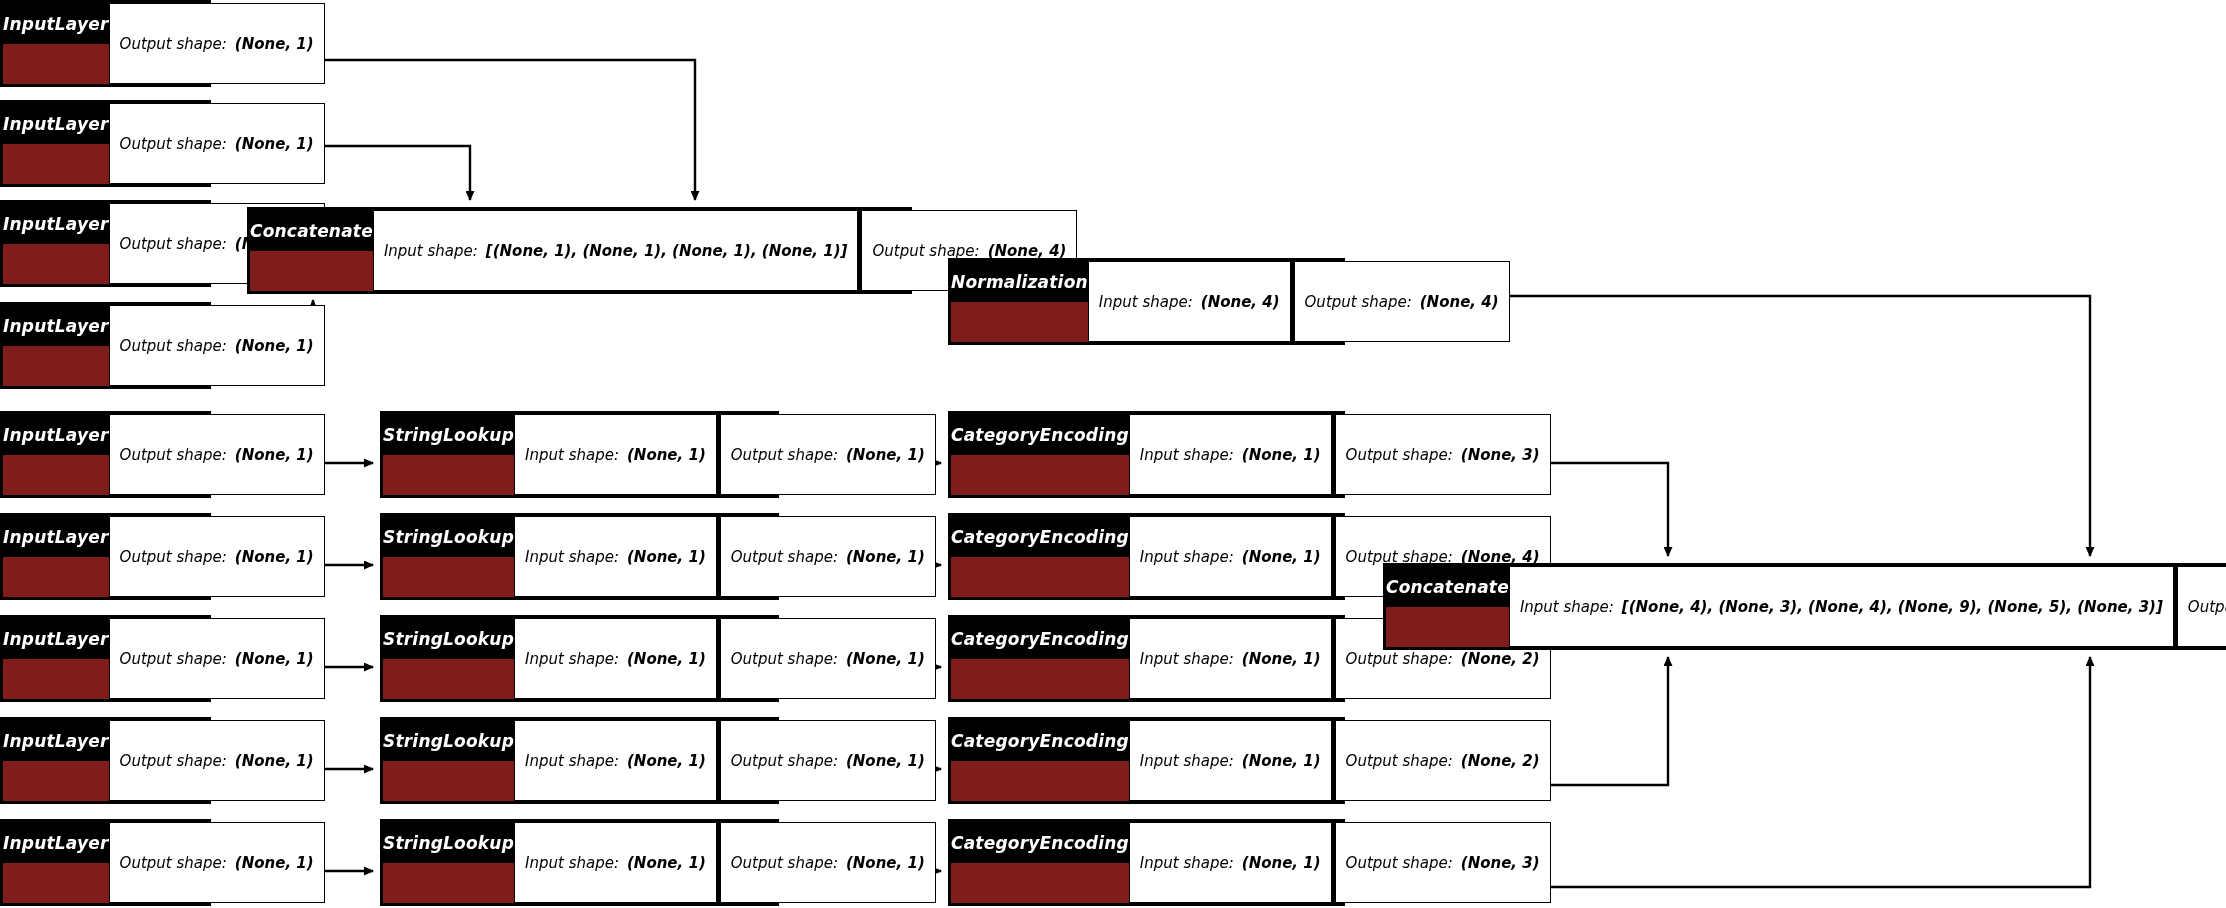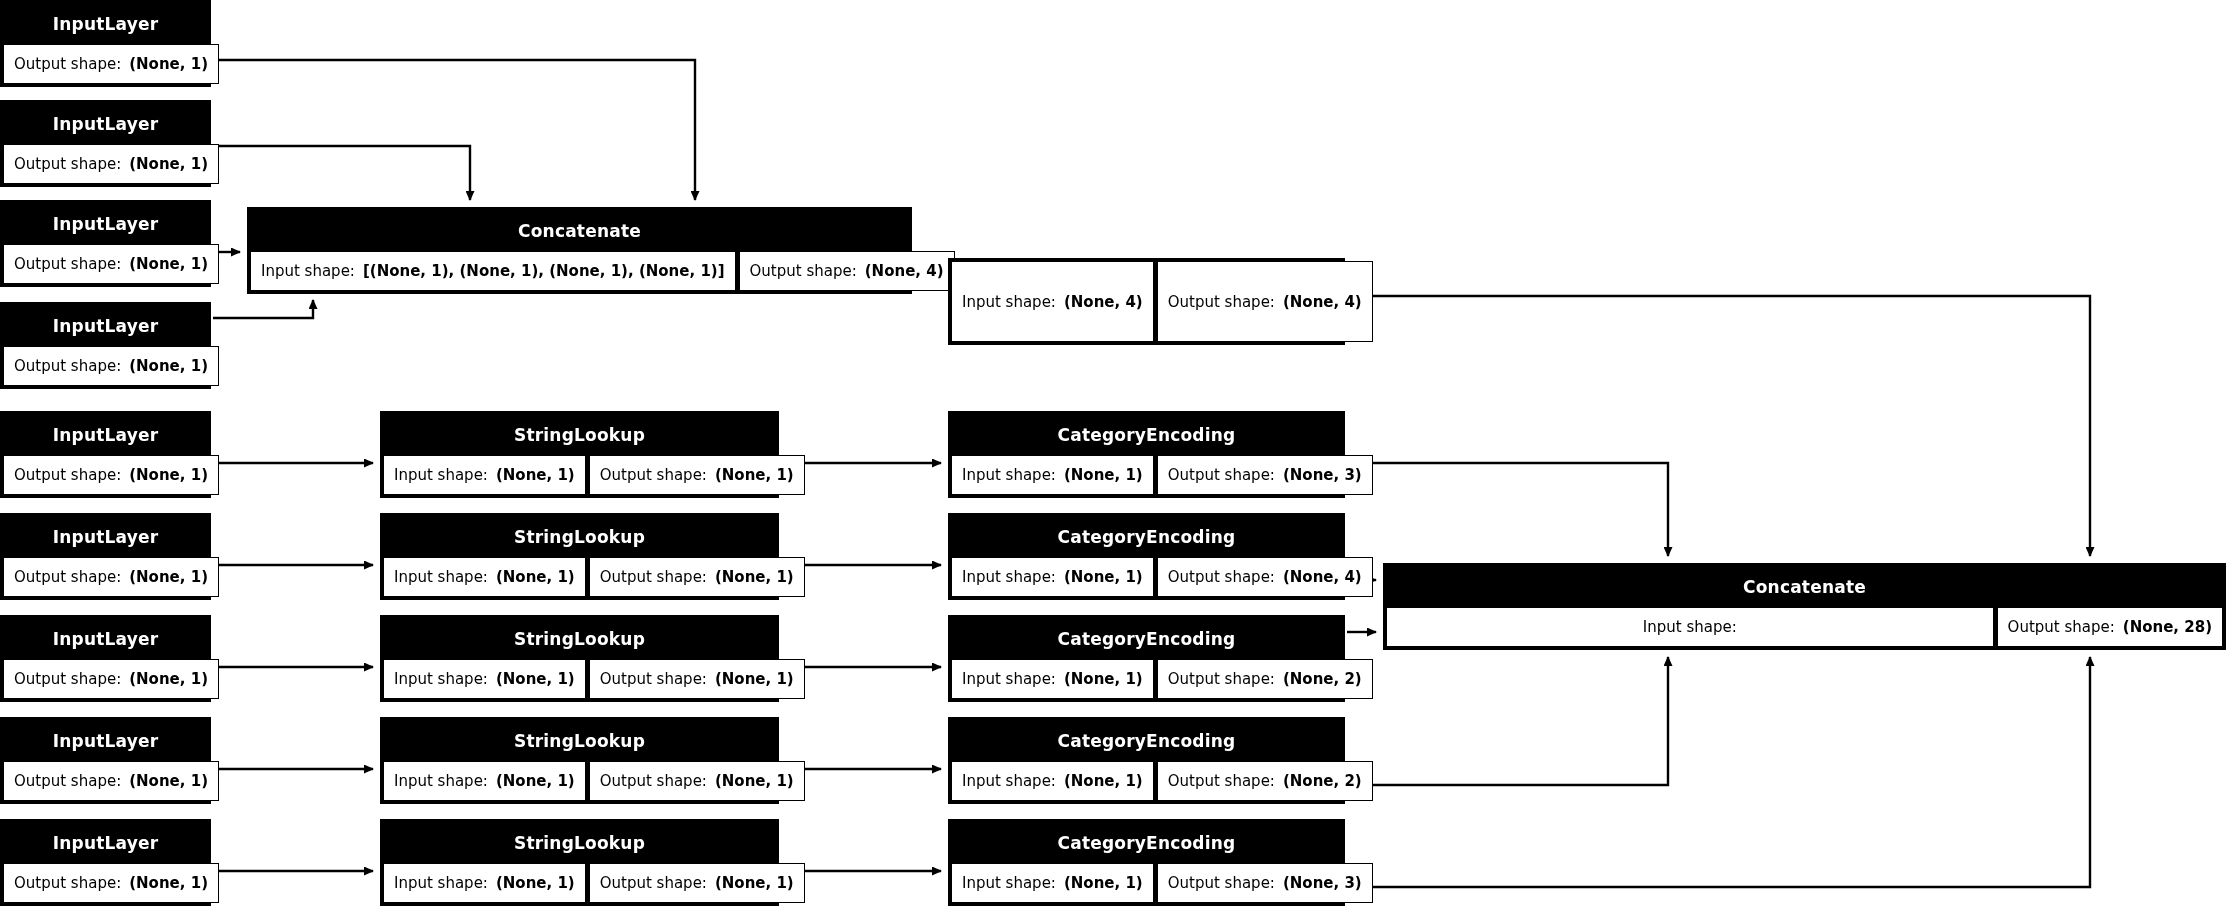--- a/index.html
+++ b/index.html
@@ -20,24 +20,24 @@
     left: 0;
     top: 0;
     width: 2226px;
     height: 908px;
     pointer-events: none;
   }
   .node {
     position: absolute;
     box-sizing: border-box;
     border: 3px solid #000000;
-    background: #d946ef;
+    background: #7f1d1d;
     display: flex;
-    flex-direction: column;
     z-index: 5;
+    font-style: italic;
   }
   .node-title {
     background: #000000;
     color: #ffffff;
     font-weight: bold;
     font-size: 17px;
     text-align: center;
     display: flex;
     align-items: center;
     justify-content: center;
@@ -149,20 +149,21 @@
             <span class="shape-label">Input shape:</span>
             <span class="shape-val">[(None, 1), (None, 1), (None, 1), (None, 1)]</span>
           </div>
           <div class="shape-cell" style="flex: 0 0 auto;">
             <span class="shape-label">Output shape:</span>
             <span class="shape-val">(None, 4)</span>
           </div>
         </div>
       </div>
       <div class="node" style="left: 948px; top: 258px; width: 397px; height: 87px;">
+        <div class="node-title">Normalization</div>
         <div class="node-shapes">
           <div class="shape-cell">
             <span class="shape-label">Input shape:</span>
             <span class="shape-val">(None, 4)</span>
           </div>
           <div class="shape-cell" style="flex: 0 0 auto;">
             <span class="shape-label">Output shape:</span>
             <span class="shape-val">(None, 4)</span>
           </div>
         </div>
@@ -340,20 +341,21 @@
             <span class="shape-label">Output shape:</span>
             <span class="shape-val">(None, 3)</span>
           </div>
         </div>
       </div>
       <div class="node" style="left: 1383px; top: 563px; width: 843px; height: 87px;">
         <div class="node-title">Concatenate</div>
         <div class="node-shapes">
           <div class="shape-cell">
             <span class="shape-label">Input shape:</span>
+            <span class="shape-val">[(None, 4), (None, 3), (None, 4), (None, 9), (None, 5), (None, 3)]</span>
           </div>
           <div class="shape-cell" style="flex: 0 0 auto;">
             <span class="shape-label">Output shape:</span>
             <span class="shape-val">(None, 28)</span>
           </div>
         </div>
       </div>
     </div>
 
 </div>

